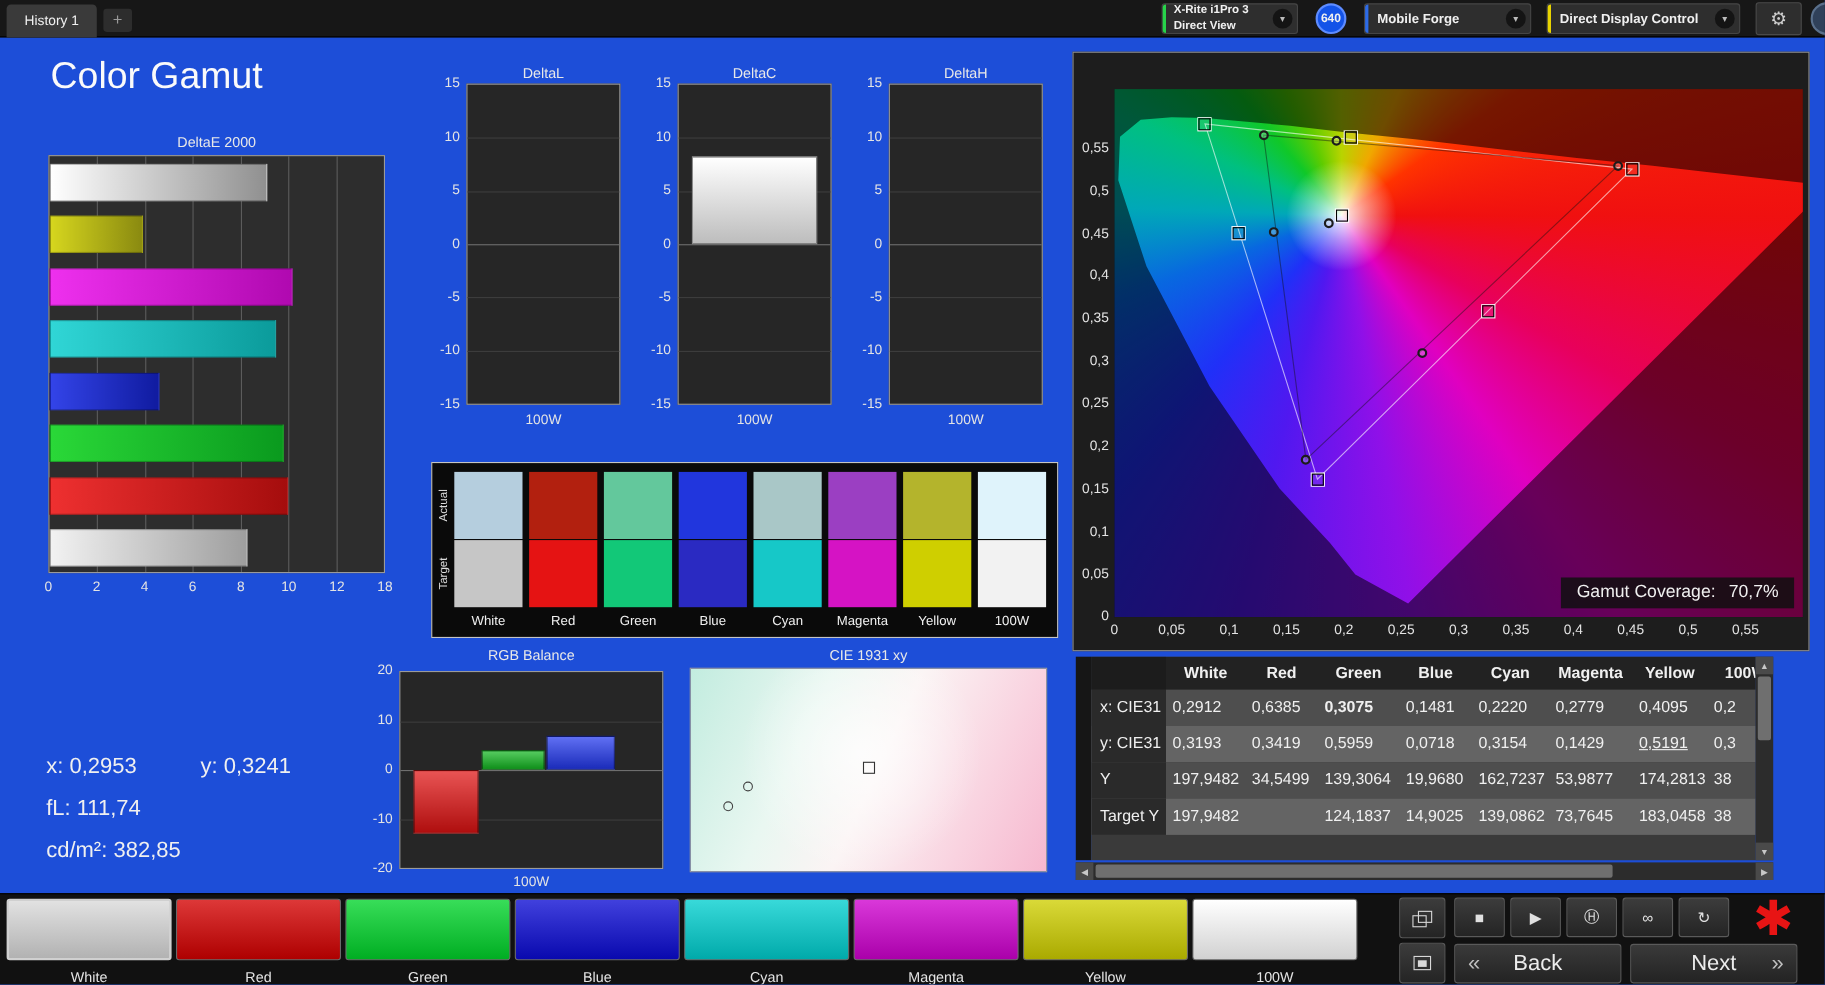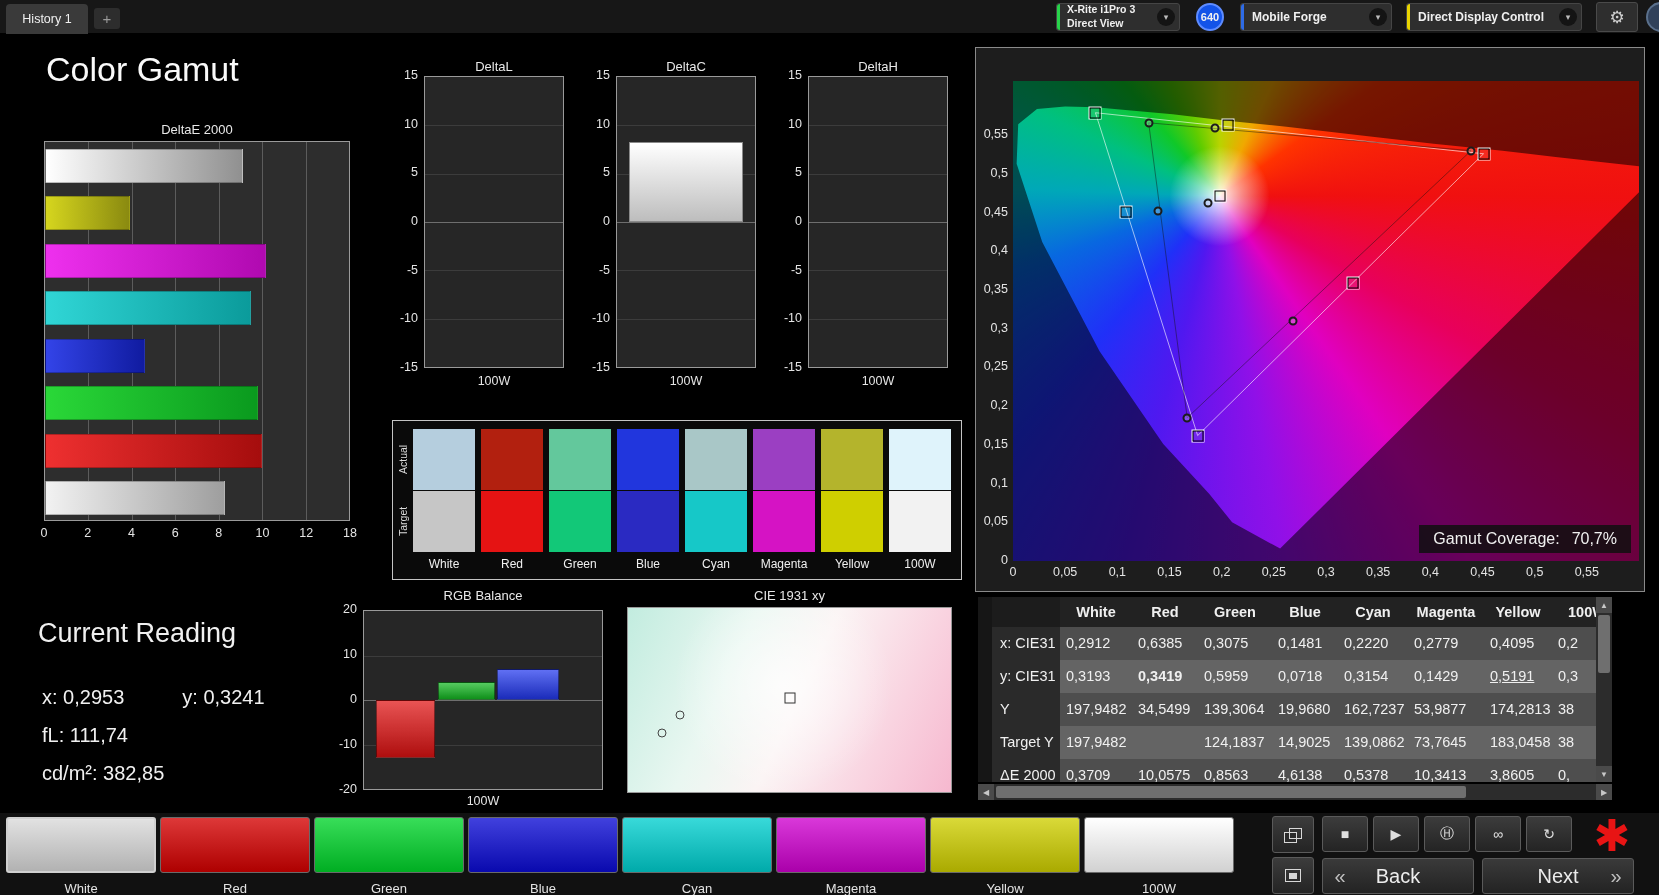--- a/index.html
+++ b/index.html
@@ -1,18 +1,18 @@
 <!DOCTYPE html>
 <html><head>
 <meta charset="utf-8">
 <style>
   *{margin:0;padding:0;box-sizing:border-box;}
   html,body{width:1659px;height:895px;overflow:hidden;background:#292929;}
   body{font-family:"Liberation Sans",sans-serif;color:#f0f0f0;}
-  #app{position:relative;width:1659px;height:895px;background:#000000;overflow:hidden;}
+  #app{position:relative;width:1659px;height:895px;background:#1d4ed8;overflow:hidden;}
 
   
   #topbar{position:absolute;left:0;top:0;width:100%;height:34px;background:#171717;border-bottom:1px solid #000;}
   .tab{position:absolute;left:6px;top:4px;width:82px;height:30px;background:#3a3a3a;border-radius:4px 4px 0 0;display:flex;align-items:center;justify-content:center;font-size:12.5px;}
   .addtab{position:absolute;left:94px;top:8px;width:26px;height:21px;background:#2d2d2d;border-radius:3px;display:flex;align-items:center;justify-content:center;color:#9a9a9a;font-size:15px;}
   .dd{position:absolute;top:3px;height:28px;background:#2e2e2e;border:1px solid #454545;border-radius:3px;display:flex;align-items:center;}
   .dd .accent{position:absolute;left:0;top:0;bottom:0;width:3px;border-radius:3px 0 0 3px;}
   .dd .lines{padding-left:10px;padding-right:28px;font-size:10.5px;font-weight:bold;line-height:1.3;white-space:nowrap;}
   .dd .one{font-size:12px;font-weight:bold;padding-left:11px;padding-right:30px;white-space:nowrap;}
   .chev{position:absolute;right:4px;top:50%;transform:translateY(-50%);width:18px;height:18px;border-radius:50%;background:#141414;display:flex;align-items:center;justify-content:center;font-size:9px;color:#bbb;}
@@ -313,21 +313,20 @@
       <div class="cietick" style="left: 0px; width: 32px; text-align: right; top: 350.161px;">0,2</div>
       <div class="cietick" style="left: 0px; width: 32px; text-align: right; top: 311.452px;">0,25</div>
       <div class="cietick" style="left: 0px; width: 32px; text-align: right; top: 272.742px;">0,3</div>
       <div class="cietick" style="left: 0px; width: 32px; text-align: right; top: 234.032px;">0,35</div>
       <div class="cietick" style="left: 0px; width: 32px; text-align: right; top: 195.323px;">0,4</div>
       <div class="cietick" style="left: 0px; width: 32px; text-align: right; top: 156.613px;">0,45</div>
       <div class="cietick" style="left: 0px; width: 32px; text-align: right; top: 117.903px;">0,5</div>
       <div class="cietick" style="left: 0px; width: 32px; text-align: right; top: 79.1935px;">0,55</div>
     </div>
 
-  <div id="reading-title">Current Reading</div>
   <div id="reading-xy">
     <span>x: 0,2953</span><span class="gap">y: 0,3241</span>
   </div>
   <div id="reading-fl">fL: 111,74</div>
   <div id="reading-cd">cd/m²: 382,85</div>
 
   <div id="rgb-panel">
     <div class="chart-title" id="rgb-title">RGB Balance</div>
     <div id="rgb-plot">
         <div class="hgrid" style="top: 25%;"></div>
@@ -365,31 +364,31 @@
           <div class="tcell" style="width: 66px;">Blue</div>
           <div class="tcell" style="width: 70px;">Cyan</div>
           <div class="tcell" style="width: 76px;">Magenta</div>
           <div class="tcell" style="width: 68px;">Yellow</div>
           <div class="tcell" style="width: 70px;">100W</div>
         </div>
         <div class="trow">
           <div class="tcell tlabel" style="width: 68px;">x: CIE31</div>
           <div class="tcell" style="width: 72px;">0,2912</div>
           <div class="tcell" style="width: 66px;">0,6385</div>
-          <div class="tcell" style="width: 74px;">0,3075</div>
+          <div class="tcell" style="width: 74px; font-weight: bold;">0,3075</div>
           <div class="tcell" style="width: 66px;">0,1481</div>
           <div class="tcell" style="width: 70px;">0,2220</div>
           <div class="tcell" style="width: 76px;">0,2779</div>
           <div class="tcell" style="width: 68px;">0,4095</div>
           <div class="tcell" style="width: 70px;">0,2</div>
         </div>
         <div class="trow alt">
           <div class="tcell tlabel" style="width: 68px;">y: CIE31</div>
           <div class="tcell" style="width: 72px;">0,3193</div>
-          <div class="tcell" style="width: 66px; font-weight: bold;">0,3419</div>
+          <div class="tcell" style="width: 66px;">0,3419</div>
           <div class="tcell" style="width: 74px;">0,5959</div>
           <div class="tcell" style="width: 66px;">0,0718</div>
           <div class="tcell" style="width: 70px;">0,3154</div>
           <div class="tcell" style="width: 76px;">0,1429</div>
           <div class="tcell" style="width: 68px; text-decoration: underline;">0,5191</div>
           <div class="tcell" style="width: 70px;">0,3</div>
         </div>
         <div class="trow">
           <div class="tcell tlabel" style="width: 68px;">Y</div>
           <div class="tcell" style="width: 72px;">197,9482</div>
@@ -405,31 +404,20 @@
           <div class="tcell tlabel" style="width: 68px;">Target Y</div>
           <div class="tcell" style="width: 72px;">197,9482</div>
           <div class="tcell" style="width: 66px; margin-top: 28px;">58,8620</div>
           <div class="tcell" style="width: 74px;">124,1837</div>
           <div class="tcell" style="width: 66px;">14,9025</div>
           <div class="tcell" style="width: 70px;">139,0862</div>
           <div class="tcell" style="width: 76px;">73,7645</div>
           <div class="tcell" style="width: 68px;">183,0458</div>
           <div class="tcell" style="width: 70px;">38</div>
         </div>
-        <div class="trow">
-          <div class="tcell tlabel" style="width: 68px;">ΔE 2000</div>
-          <div class="tcell" style="width: 72px;">0,3709</div>
-          <div class="tcell" style="width: 66px;">10,0575</div>
-          <div class="tcell" style="width: 74px;">0,8563</div>
-          <div class="tcell" style="width: 66px;">4,6138</div>
-          <div class="tcell" style="width: 70px;">0,5378</div>
-          <div class="tcell" style="width: 76px;">10,3413</div>
-          <div class="tcell" style="width: 68px;">3,8605</div>
-          <div class="tcell" style="width: 70px;">0,</div>
-        </div>
       </div>
     <div id="vscroll">
         <div class="sbtn" style="left: 0px; top: 0px;">▲</div>
         <div class="sbtn" style="left: 0px; top: 169px;">▼</div>
         <div class="sthumb" style="left: 2px; top: 18px; width: 12px; height: 58px;"></div>
       </div>
     <div id="hscroll">
         <div class="sbtn" style="left: 0px; top: 0px;">◀</div>
         <div class="sbtn" style="left: 618px; top: 0px;">▶</div>
         <div class="sthumb" style="left: 18px; top: 2px; width: 470px; height: 12px;"></div>

